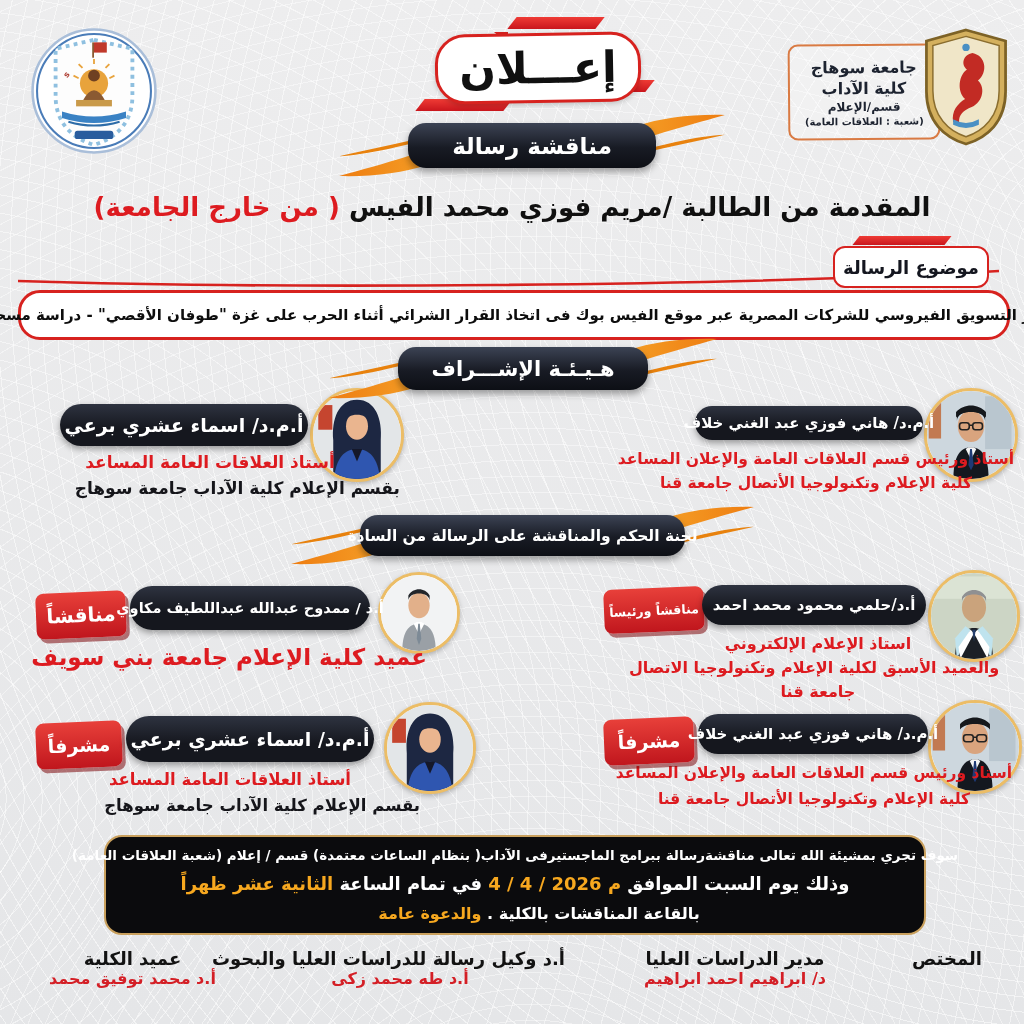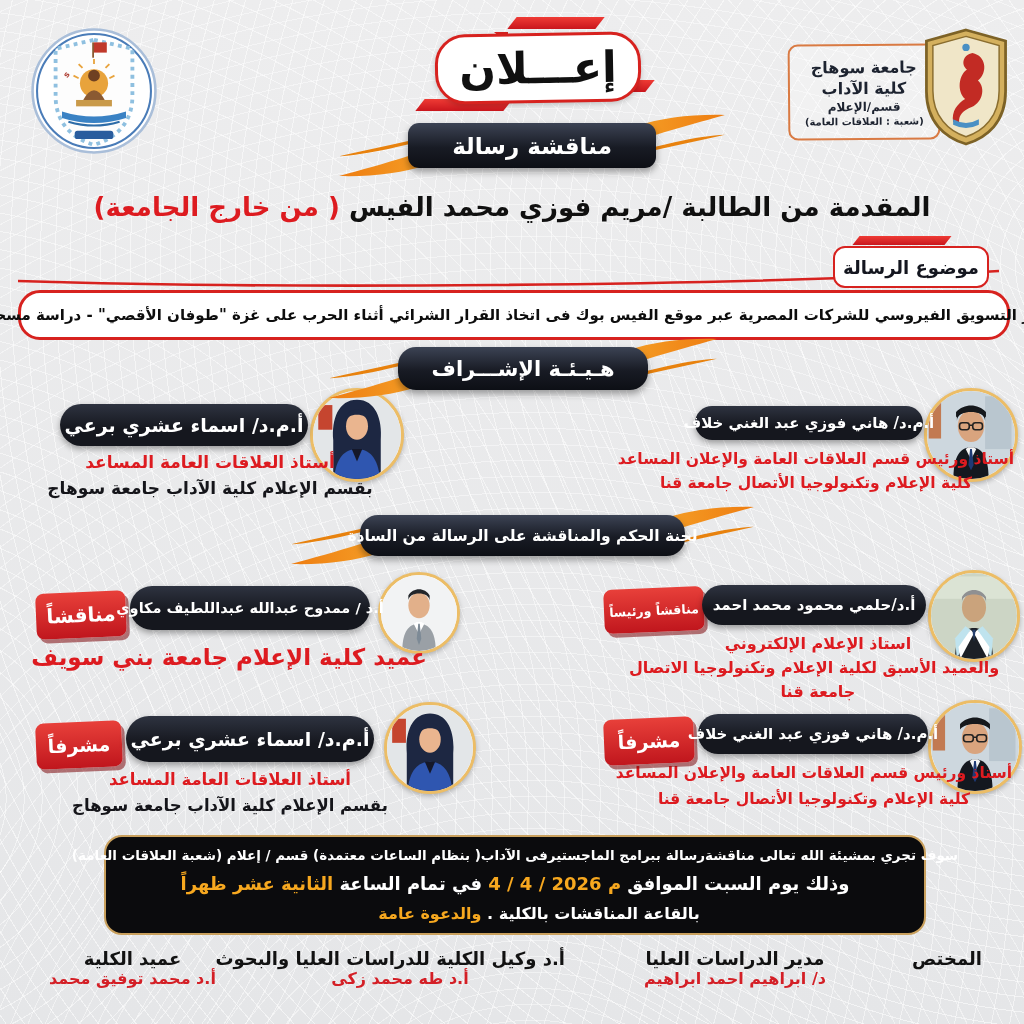--- a/index.html
+++ b/index.html
@@ -65,21 +65,21 @@
   
   .avatar{position:absolute;border-radius:50%;border:3px solid #ecbd66;overflow:hidden;background:#fff;box-shadow:0 2px 5px rgba(0,0,0,.25);z-index:2;}
   .avatar svg{display:block;width:100%;height:100%;}
   .name-pill{
     position:absolute;z-index:3;border-radius:999px;
     background:linear-gradient(180deg,#2e3340,#15171e 60%);
     color:#fff;display:flex;align-items:center;justify-content:center;
     box-shadow:0 3px 6px rgba(0,0,0,.35);white-space:nowrap;
   }
   .red-line{position:absolute;color:#dd1b20;text-align:center;white-space:nowrap;z-index:2;}
-  .dark-line{position:absolute;color:#15151a;text-align:center;white-space:nowrap;z-index:2;}
+  .dark-line{position:absolute;color:#15151a;text-align:right;white-space:nowrap;z-index:2;}
   .role-box{
     position:absolute;z-index:3;border-radius:8px;color:#fff;
     background:linear-gradient(180deg,#e8403a,#c0161d);
     box-shadow:3px 4px 0 rgba(125,9,12,.55);
     display:flex;align-items:center;justify-content:center;white-space:nowrap;
     transform:rotate(-2.5deg);
   }
 
   
   .sched{
@@ -166,21 +166,21 @@
             <stop offset="1" stop-color="#ee7d11"></stop>
         </linearGradient>
       </defs>
       <path d="M2,58 C34,24 96,6 168,8 C118,22 58,38 14,58 Z" fill="url(#og1)"></path>
       <path d="M40,58 C86,44 138,32 168,31 C128,40 80,50 48,58 Z" fill="#e8820e"></path>
     </svg>
     <svg class="sw sw-l" viewBox="0 0 170 60">
       <path d="M2,58 C34,24 96,6 168,8 C118,22 58,38 14,58 Z" fill="url(#og1)"></path>
       <path d="M40,58 C86,44 138,32 168,31 C128,40 80,50 48,58 Z" fill="#e8820e"></path>
     </svg>
-    <div class="sw-pill" style="font-size:23px;border-radius:11px;">مناقشة رسالة</div>
+    <div class="sw-pill" style="font-size:23px;">مناقشة رسالة</div>
   </div>
 
   <div class="abs student-line">
     <span>المقدمة من الطالبة /مريم فوزي محمد الفيس </span><span class="ext">( من خارج الجامعة)</span>
   </div>
 
   <div class="redbar" style="left:856px;top:236px;width:92px;height:9px;"></div>
   <svg class="abs" style="left:16px;top:268px;z-index:1;" width="985" height="24" viewBox="0 0 985 24">
     <path d="M983,3 C700,19 250,21 2,13" fill="none" stroke="#d7221f" stroke-width="2.6"></path>
   </svg>
@@ -333,21 +333,21 @@
 
   <div class="f-col" style="left:880px;top:948px;width:134px;">
     <div class="f-title">المختص</div>
     <div class="f-name"></div>
   </div>
   <div class="f-col" style="left:610px;top:948px;width:250px;">
     <div class="f-title">مدير الدراسات العليا</div>
     <div class="f-name">د/ ابراهيم احمد ابراهيم</div>
   </div>
   <div class="f-col" style="left:235px;top:948px;width:330px;">
-    <div class="f-title">أ.د وكيل الكلية للدراسات العليا والبحوث</div>
+    <div class="f-title">أ.د وكيل رسالة للدراسات العليا والبحوث</div>
     <div class="f-name">أ.د طه محمد زكى</div>
   </div>
   <div class="f-col" style="left:30px;top:948px;width:205px;">
     <div class="f-title">عميد الكلية</div>
     <div class="f-name">أ.د محمد توفيق محمد</div>
   </div>
 
 </div>
 
 </body></html>

